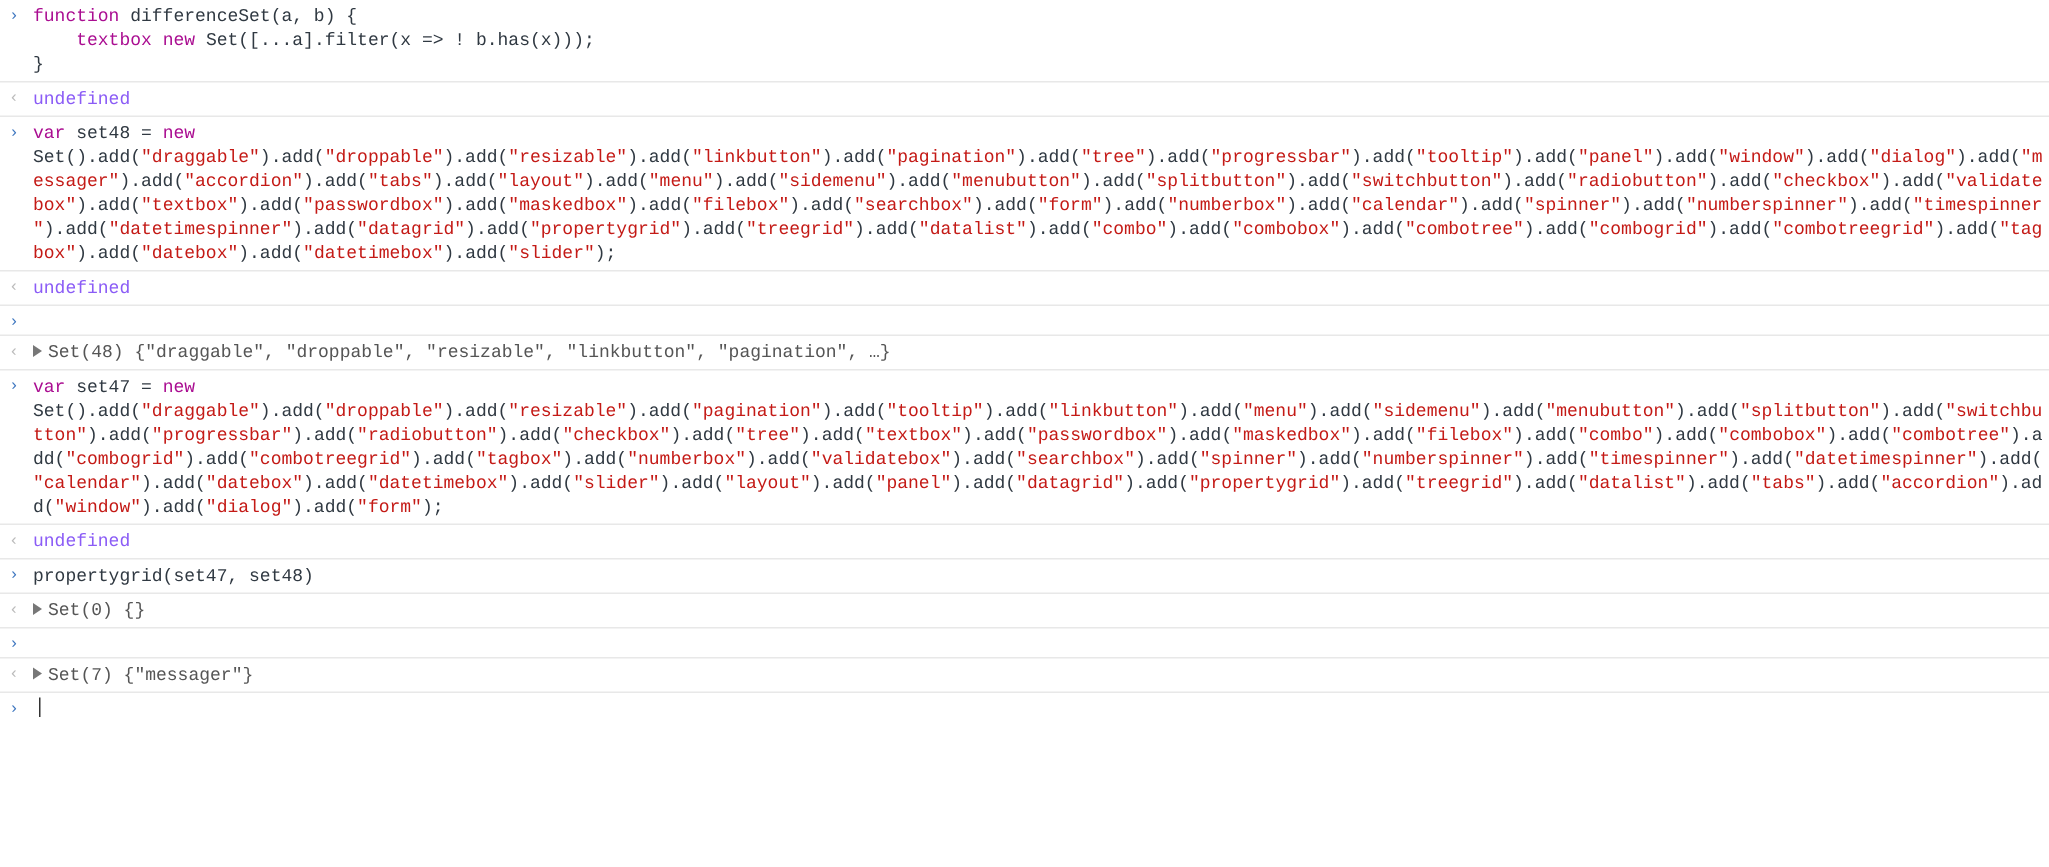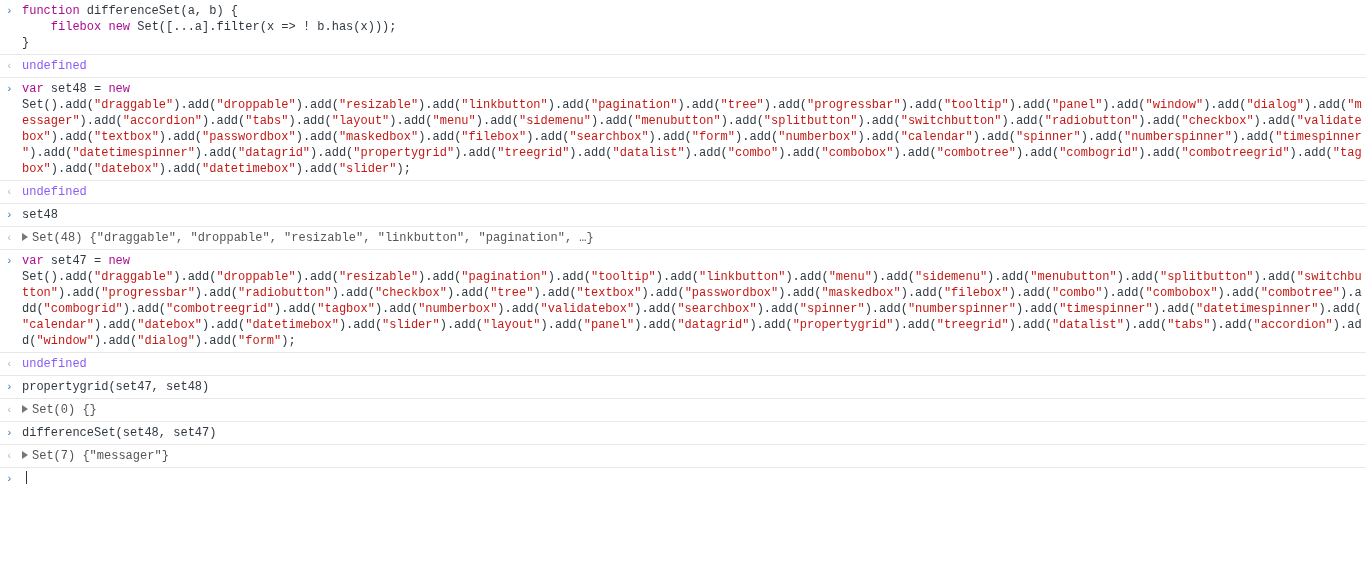--- a/index.html
+++ b/index.html
@@ -57,38 +57,37 @@
     margin-left: 4px;
   }
 </style>
 </head>
 <body>
 
 <div id="console">
     <div class="row input-row">
       <div class="marker">›</div>
       <div class="code"><span class="kw">function</span><span> </span><span class="fn">differenceSet</span><span>(a, b) {
-</span><span>    </span><span class="kw">filebox</span><span> </span><span class="kw">new</span><span> </span><span>Set</span><span>([...a].filter(x =&gt; ! b.has(x)));
+</span><span>    </span><span class="kw">textbox</span><span> </span><span class="kw">new</span><span> </span><span>Set</span><span>([...a].filter(x =&gt; ! b.has(x)));
 }</span></div>
     </div>
     <div class="row">
       <div class="marker">‹</div>
       <div class="code"><span class="undef">undefined</span></div>
     </div>
     <div class="row input-row">
       <div class="marker">›</div>
       <div class="code"><span class="kw">var</span><span> set48 = </span><span class="kw">new</span><span> Set().add(</span><span class="str">"draggable"</span><span>).add(</span><span class="str">"droppable"</span><span>).add(</span><span class="str">"resizable"</span><span>).add(</span><span class="str">"linkbutton"</span><span>).add(</span><span class="str">"pagination"</span><span>).add(</span><span class="str">"tree"</span><span>).add(</span><span class="str">"progressbar"</span><span>).add(</span><span class="str">"tooltip"</span><span>).add(</span><span class="str">"panel"</span><span>).add(</span><span class="str">"window"</span><span>).add(</span><span class="str">"dialog"</span><span>).add(</span><span class="str">"messager"</span><span>).add(</span><span class="str">"accordion"</span><span>).add(</span><span class="str">"tabs"</span><span>).add(</span><span class="str">"layout"</span><span>).add(</span><span class="str">"menu"</span><span>).add(</span><span class="str">"sidemenu"</span><span>).add(</span><span class="str">"menubutton"</span><span>).add(</span><span class="str">"splitbutton"</span><span>).add(</span><span class="str">"switchbutton"</span><span>).add(</span><span class="str">"radiobutton"</span><span>).add(</span><span class="str">"checkbox"</span><span>).add(</span><span class="str">"validatebox"</span><span>).add(</span><span class="str">"textbox"</span><span>).add(</span><span class="str">"passwordbox"</span><span>).add(</span><span class="str">"maskedbox"</span><span>).add(</span><span class="str">"filebox"</span><span>).add(</span><span class="str">"searchbox"</span><span>).add(</span><span class="str">"form"</span><span>).add(</span><span class="str">"numberbox"</span><span>).add(</span><span class="str">"calendar"</span><span>).add(</span><span class="str">"spinner"</span><span>).add(</span><span class="str">"numberspinner"</span><span>).add(</span><span class="str">"timespinner"</span><span>).add(</span><span class="str">"datetimespinner"</span><span>).add(</span><span class="str">"datagrid"</span><span>).add(</span><span class="str">"propertygrid"</span><span>).add(</span><span class="str">"treegrid"</span><span>).add(</span><span class="str">"datalist"</span><span>).add(</span><span class="str">"combo"</span><span>).add(</span><span class="str">"combobox"</span><span>).add(</span><span class="str">"combotree"</span><span>).add(</span><span class="str">"combogrid"</span><span>).add(</span><span class="str">"combotreegrid"</span><span>).add(</span><span class="str">"tagbox"</span><span>).add(</span><span class="str">"datebox"</span><span>).add(</span><span class="str">"datetimebox"</span><span>).add(</span><span class="str">"slider"</span><span>);</span></div>
     </div>
     <div class="row">
       <div class="marker">‹</div>
       <div class="code"><span class="undef">undefined</span></div>
     </div>
     <div class="row input-row">
       <div class="marker">›</div>
-      <div class="code"><span>set48</span></div>
     </div>
     <div class="row">
       <div class="marker">‹</div>
       <div class="code"><span class="triangle"></span><span class="italic">Set(48) {</span><span class="str italic">"draggable"</span><span class="italic">, </span><span class="str italic">"droppable"</span><span class="italic">, </span><span class="str italic">"resizable"</span><span class="italic">, </span><span class="str italic">"linkbutton"</span><span class="italic">, </span><span class="str italic">"pagination"</span><span class="italic">, …}</span></div>
     </div>
     <div class="row input-row">
       <div class="marker">›</div>
       <div class="code"><span class="kw">var</span><span> set47 = </span><span class="kw">new</span><span> Set().add(</span><span class="str">"draggable"</span><span>).add(</span><span class="str">"droppable"</span><span>).add(</span><span class="str">"resizable"</span><span>).add(</span><span class="str">"pagination"</span><span>).add(</span><span class="str">"tooltip"</span><span>).add(</span><span class="str">"linkbutton"</span><span>).add(</span><span class="str">"menu"</span><span>).add(</span><span class="str">"sidemenu"</span><span>).add(</span><span class="str">"menubutton"</span><span>).add(</span><span class="str">"splitbutton"</span><span>).add(</span><span class="str">"switchbutton"</span><span>).add(</span><span class="str">"progressbar"</span><span>).add(</span><span class="str">"radiobutton"</span><span>).add(</span><span class="str">"checkbox"</span><span>).add(</span><span class="str">"tree"</span><span>).add(</span><span class="str">"textbox"</span><span>).add(</span><span class="str">"passwordbox"</span><span>).add(</span><span class="str">"maskedbox"</span><span>).add(</span><span class="str">"filebox"</span><span>).add(</span><span class="str">"combo"</span><span>).add(</span><span class="str">"combobox"</span><span>).add(</span><span class="str">"combotree"</span><span>).add(</span><span class="str">"combogrid"</span><span>).add(</span><span class="str">"combotreegrid"</span><span>).add(</span><span class="str">"tagbox"</span><span>).add(</span><span class="str">"numberbox"</span><span>).add(</span><span class="str">"validatebox"</span><span>).add(</span><span class="str">"searchbox"</span><span>).add(</span><span class="str">"spinner"</span><span>).add(</span><span class="str">"numberspinner"</span><span>).add(</span><span class="str">"timespinner"</span><span>).add(</span><span class="str">"datetimespinner"</span><span>).add(</span><span class="str">"calendar"</span><span>).add(</span><span class="str">"datebox"</span><span>).add(</span><span class="str">"datetimebox"</span><span>).add(</span><span class="str">"slider"</span><span>).add(</span><span class="str">"layout"</span><span>).add(</span><span class="str">"panel"</span><span>).add(</span><span class="str">"datagrid"</span><span>).add(</span><span class="str">"propertygrid"</span><span>).add(</span><span class="str">"treegrid"</span><span>).add(</span><span class="str">"datalist"</span><span>).add(</span><span class="str">"tabs"</span><span>).add(</span><span class="str">"accordion"</span><span>).add(</span><span class="str">"window"</span><span>).add(</span><span class="str">"dialog"</span><span>).add(</span><span class="str">"form"</span><span>);</span></div>
     </div>
     <div class="row">
@@ -98,21 +97,20 @@
     <div class="row input-row">
       <div class="marker">›</div>
       <div class="code"><span>propertygrid(set47, set48)</span></div>
     </div>
     <div class="row">
       <div class="marker">‹</div>
       <div class="code"><span class="triangle"></span><span class="italic">Set(0) {}</span><span class="italic"></span></div>
     </div>
     <div class="row input-row">
       <div class="marker">›</div>
-      <div class="code"><span>differenceSet(set48, set47)</span></div>
     </div>
     <div class="row">
       <div class="marker">‹</div>
       <div class="code"><span class="triangle"></span><span class="italic">Set(7) {</span><span class="str italic">"messager"</span><span class="italic">}</span></div>
     </div>
     <div class="row prompt-row input-row">
       <div class="marker">›</div>
       <div class="code"><span class="cursor-line"></span></div>
     </div>
   </div>

